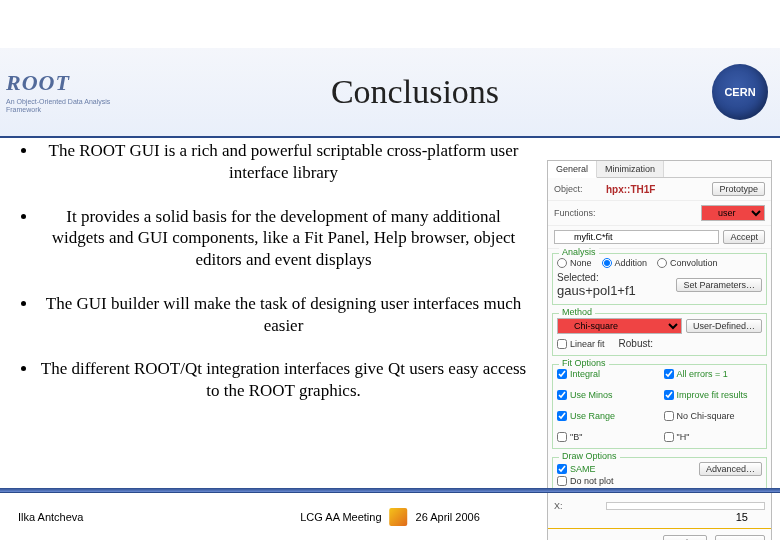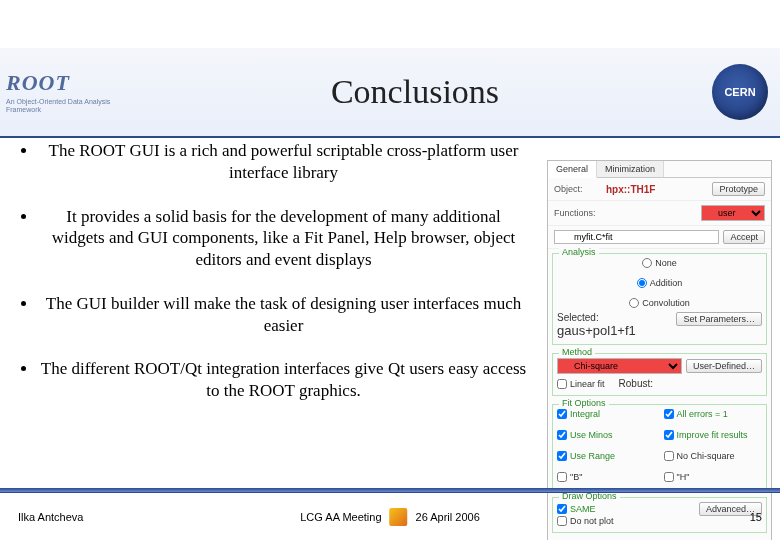--- a/index.html
+++ b/index.html
@@ -79,39 +79,39 @@
   }
   .select { border:1px solid #b8b8b8; background:#ef4444; font:9px Arial; padding:1px 12px; }
   .group {
     border: 1px solid #b8e0b8; margin: 4px; padding: 4px 4px 6px;
     position: relative;
   }
   .group-title {
     position: absolute; top: -7px; left: 6px;
     background: #fbfbfb; padding: 0 3px; font-size: 9px; color: #2a8a2a;
   }
-  .radios { display: flex; gap: 10px; align-items: center; flex-direction: column; }
+  .radios { display: flex; gap: 10px; align-items: center; }
   .radio, .check { display: flex; align-items: center; gap: 3px; font-size: 9px; color:#333; }
   .radio input, .check input { width:10px; height:10px; }
   .greenlbl, .green-box { color:#2a8a2a; }
   .two-col { display: flex; gap: 8px; }
   .col { flex: 1; }
   .bottom-btns {
     display: flex; justify-content: flex-end; gap: 8px;
     padding: 6px; border-top: 1px solid #eab308; margin-top: auto;
   }
   .footer {
     position: absolute; left: 0; bottom: 0; width: 100%;
     height: 48px; display: flex; align-items: center;
     border-top: 1px solid #2a4a8a;
     font: 11px Arial; color: #000;
     padding: 0 18px;
   }
   .footer .mid { position:absolute; left:50%; transform:translateX(-50%); display:flex; align-items:center; gap:8px;}
-  .footer .pg { position:absolute; right:18px; }
+  .footer .pg { position:absolute; right:32px; }
   .lcg-icon { width:18px; height:18px; background:linear-gradient(135deg,#f5c21a,#e06a1a); border-radius:2px;}
   .hr-band {
     position:absolute; left:0; bottom:48px; width:100%; height:4px;
     background: linear-gradient(#2a4a8a,#6a8ad2);
   }
 </style>
 </head>
 <body>
 
 <div class="header">
@@ -171,21 +171,21 @@
           </label>
         <label class="radio">
             <input type="radio" name="op" checked="" style="">
             <span>Addition</span>
           </label>
         <label class="radio">
             <input type="radio" name="op" style="">
             <span>Convolution</span>
           </label>
       </div>
-      <div style="display:flex;align-items:flex-start;gap:8px;margin-top:4px">
+      <div style="display:flex;align-items:center;gap:8px;margin-top:4px">
         <div style="flex:1">
           <div class="lbl">Selected:</div>
           <div style="font-size:13px">gaus+pol1+f1</div>
         </div>
         <button class="btn">Set Parameters…</button>
       </div>
     </div>
 
     <div class="group">
       <div class="group-title">Method</div>

